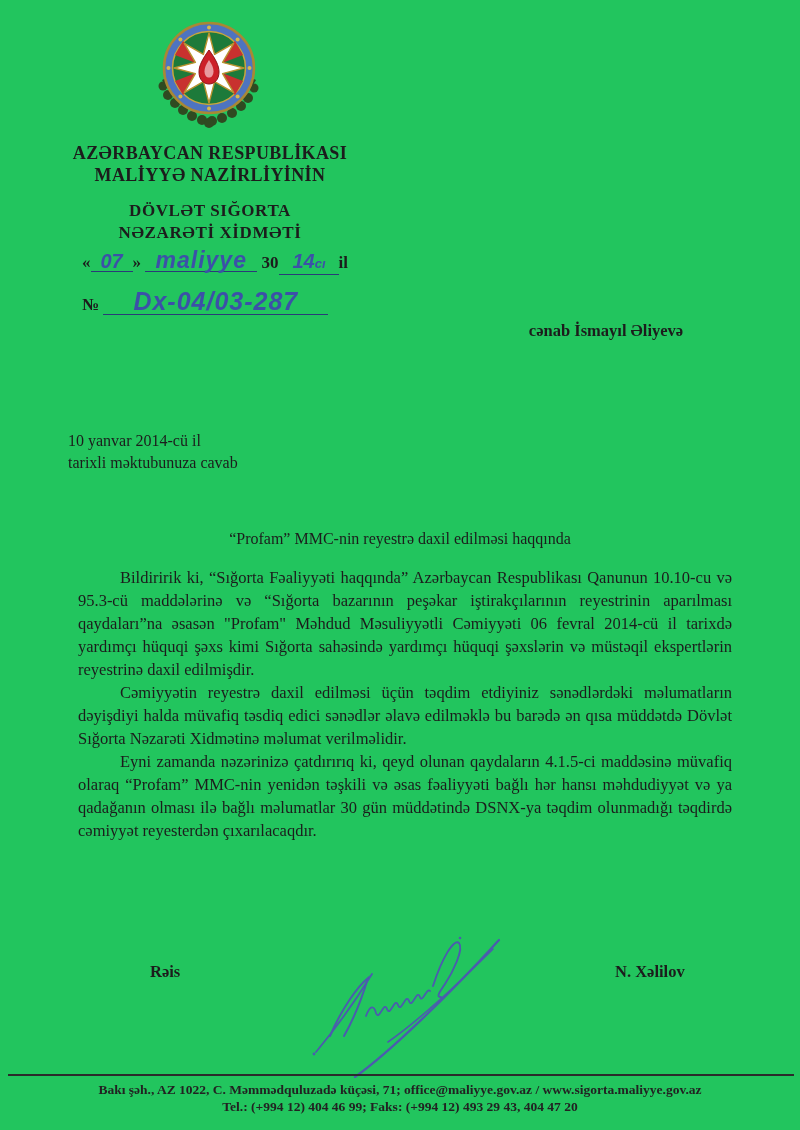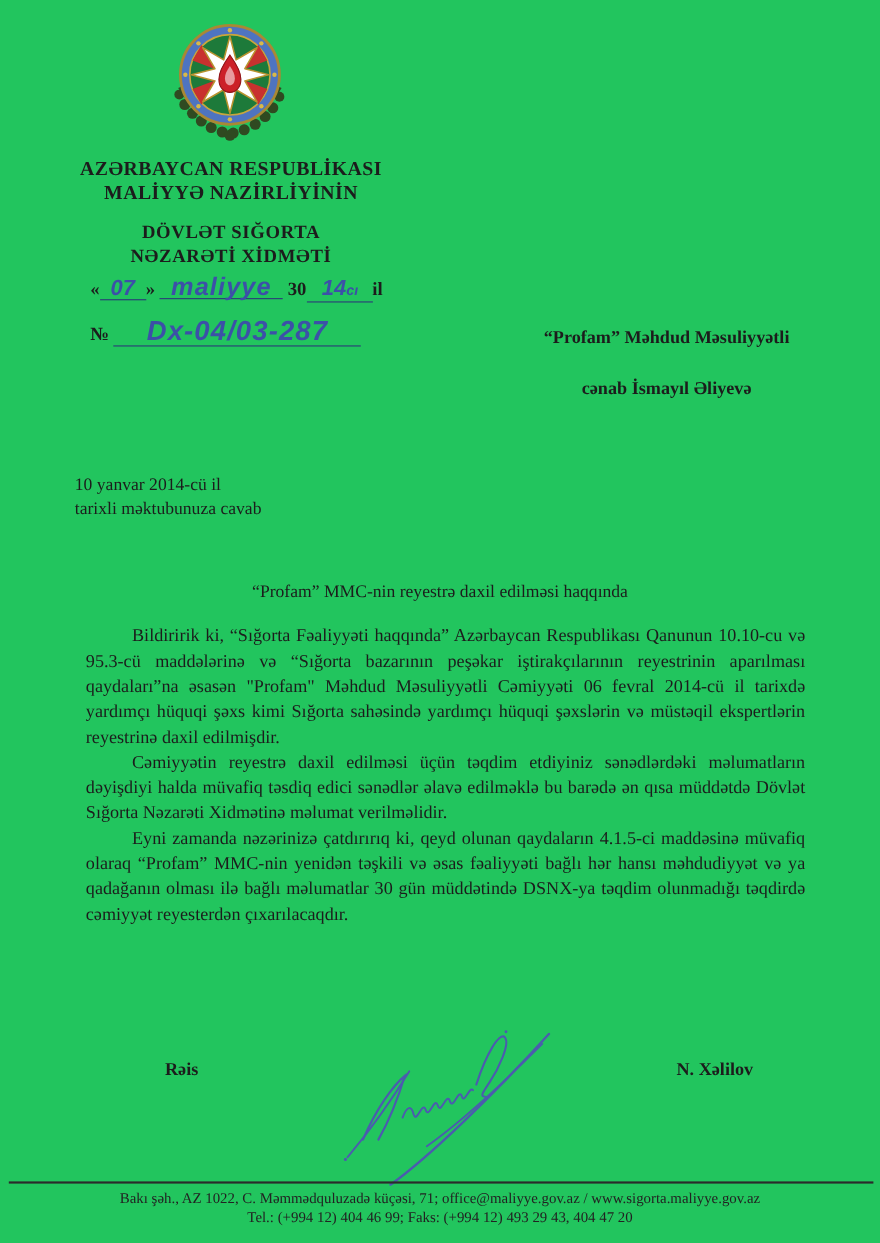--- a/index.html
+++ b/index.html
@@ -64,21 +64,21 @@
   }
   .body-text p{margin:0;text-indent:42px;}
   
   .sig-title{position:absolute;left:150px;top:962px;font-weight:bold;font-size:16.5px;}
   .sig-name{position:absolute;left:615px;top:962px;font-weight:bold;font-size:16.5px;}
   .sig-script{position:absolute;left:300px;top:924px;width:224px;height:154px;}
   
   .footer-rule{position:absolute;left:8px;top:1074px;width:786px;height:2px;background:#2b2b2b;}
   .footer{
     position:absolute;left:0;top:1081px;width:800px;
-    text-align:center;font-size:13.5px;line-height:17px;color:#222;
+    text-align:center;font-size:13.5px;line-height:17px;color:#222;font-weight:bold;
   }
 </style>
 </head>
 <body>
 
 <div class="page">
 
   <div class="emblem">
     <svg viewBox="0 0 122 120" width="122" height="120">
 
@@ -143,21 +143,20 @@
     <span class="u d-month hand">maliyye</span>
     <span>30</span><span class="u d-year"><span class="hand">14</span><span class="hand d-suffix">cı</span></span><span>il</span>
   </div>
 
   <div class="numline">
     <span>№</span>
     <span class="u d-number hand">Dx-04/03-287</span>
   </div>
 
   <div class="recipient">
-    <div>“Profam” Məhdud Məsuliyyətli</div>
     <div class="to-person">cənab İsmayıl Əliyevə</div>
   </div>
 
   <div class="reference">
     <div>10 yanvar 2014-cü il</div>
     <div>tarixli məktubunuza cavab</div>
   </div>
 
   <div class="subject">“Profam” MMC-nin reyestrə daxil edilməsi haqqında</div>
 

